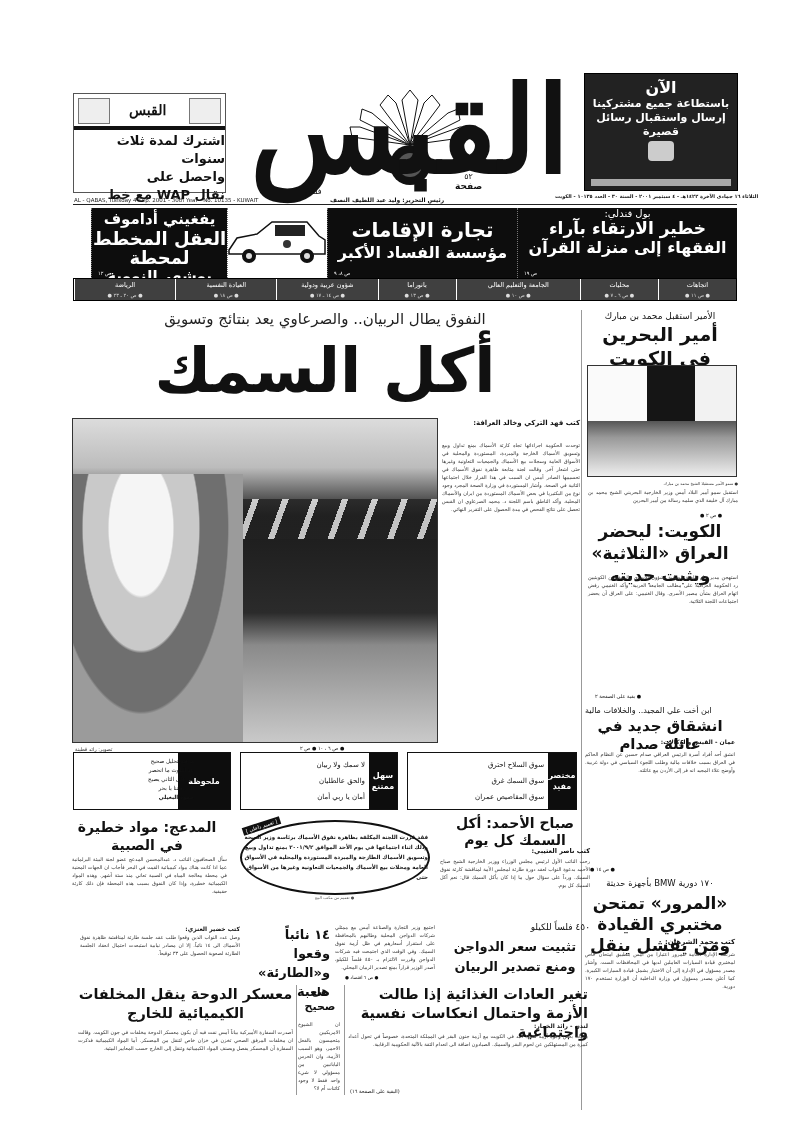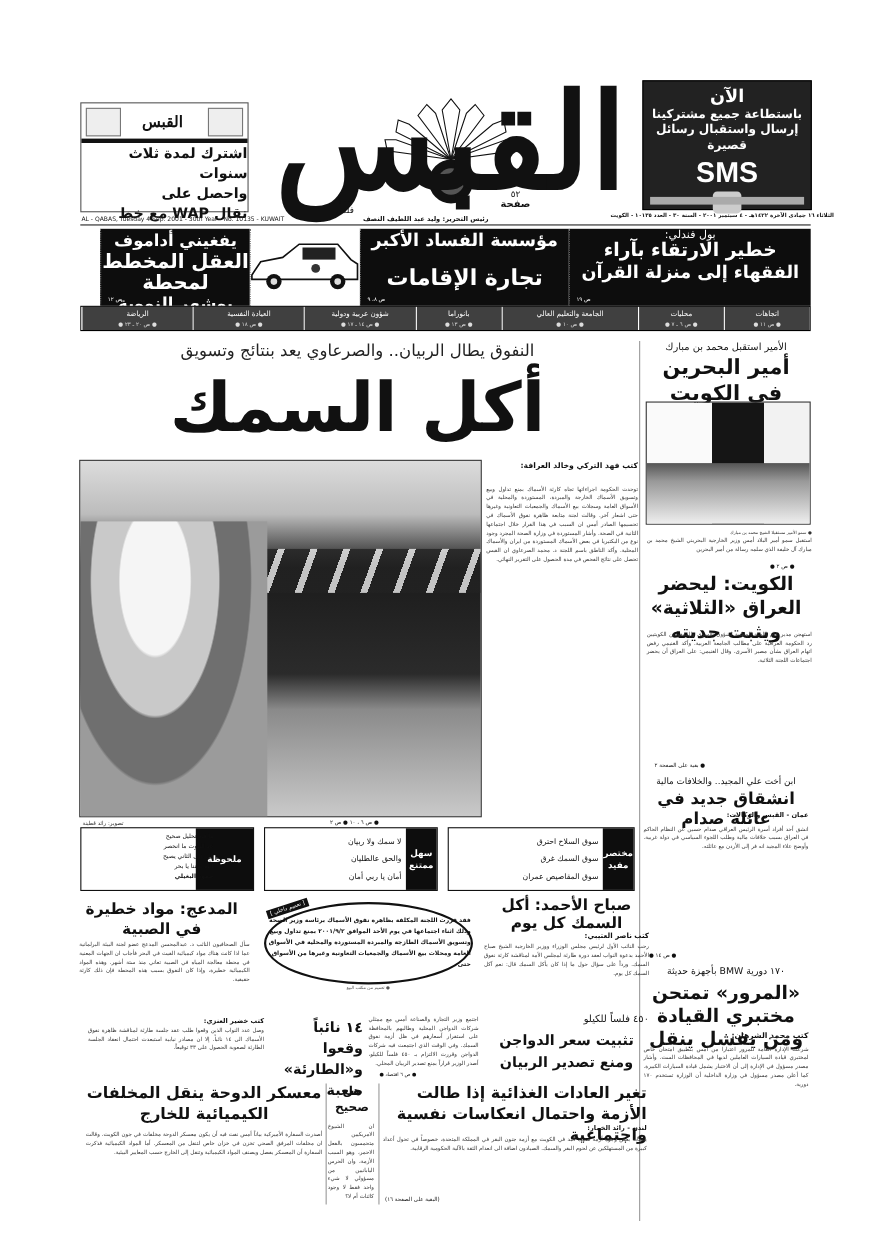--- a/index.html
+++ b/index.html
@@ -51,21 +51,21 @@
 
   
   #rc-kicker { left: 585px; top: 311px; width: 150px; text-align: center; font-size: 9px; }
   #rc-head1 { left: 585px; top: 322px; width: 150px; font-size: 19px; line-height: 24px; }
   #rc-photo { left: 587px; top: 365px; width: 150px; height: 112px; background: linear-gradient(90deg,#fafafa 0 40%,#151515 40% 72%,#f2f2f2 72%); border: 1px solid #333; position: absolute; }
   #rc-photo .floor { position: absolute; left: 0; right: 0; bottom: 0; height: 55px; background: linear-gradient(180deg,#555 0,#999 30%,#eee 100%); }
   #rc-caption { left: 588px; top: 480px; width: 150px; font-size: 4px; }
   #rc-body1 { left: 588px; top: 488px; width: 150px; }
   #rc-head2 { left: 585px; top: 520px; width: 150px; font-size: 17px; line-height: 22px; }
   #rc-body2 { left: 588px; top: 573px; width: 150px; height: 130px; }
-  #rc-kicker3 { left: 585px; top: 706px; width: 150px; font-size: 8px; text-align: center; }
+  #rc-kicker3 { left: 585px; top: 706px; width: 150px; font-size: 8px; text-align: left; }
   #rc-head3 { left: 585px; top: 717px; width: 150px; font-size: 15px; }
   #rc-byline3 { left: 585px; top: 738px; width: 150px; font-size: 6px; font-weight: bold; }
   #rc-body3 { left: 585px; top: 750px; width: 150px; height: 125px; }
   #rc-kicker4 { left: 585px; top: 878px; width: 150px; font-size: 8.5px; text-align: center; }
   #rc-head4 { left: 585px; top: 893px; width: 150px; font-size: 17px; line-height: 21px; }
   #rc-byline4 { left: 585px; top: 938px; width: 150px; font-size: 7px; font-weight: bold; }
   #rc-body4 { left: 585px; top: 950px; width: 150px; height: 140px; }
 
   
   .bx { position: absolute; top: 752px; height: 58px; border: 1px solid #111; }
@@ -132,21 +132,20 @@
     <circle cx="170" cy="120" r="20" fill="#111"></circle>
     <circle cx="170" cy="120" r="12" fill="#555"></circle>
   </svg>
   <div id="logo-text">القبس</div>
 </div>
 
 <div id="sms-box" class="abs">
   <div class="l1">الآن</div>
   <div class="l2">باستطاعة جميع مشتركينا</div>
   <div class="l2">إرسال واستقبال رسائل قصيرة</div>
-  <div class="sms">SMS</div>
   <div class="badge"></div>
   <div class="foot"></div>
 </div>
 
 <div id="meta-price" class="abs">
   <div>١٠٠</div>
   <div>فلس</div>
 </div>
 <div id="meta-pages" class="abs">
   <div>٥٢</div>
@@ -158,22 +157,22 @@
 <div class="abs line" style="left:73px;top:204px;width:664px;height:1px"></div>
 
 <div id="promo" class="abs">
   <div class="promo-cell" style="right:0;width:220px;">
     <div class="kicker">بول فندلي:</div>
     <div class="hd" style="font-size:17px">خطير الارتقاء بآراء</div>
     <div class="hd" style="font-size:16px">الفقهاء إلى منزلة القرآن</div>
     <div class="pg">ص ١٩</div>
   </div>
   <div class="promo-cell" style="right:220px;width:190px;">
+    <div class="hd" style="font-size:20px;margin-top:10px;line-height:24px">تجارة الإقامات</div>
     <div class="hd" style="font-size:16px;line-height:22px">مؤسسة الفساد الأكبر</div>
-    <div class="hd" style="font-size:20px;margin-top:10px;line-height:24px">تجارة الإقامات</div>
     <div class="pg">ص ٨، ٩</div>
   </div>
   <div class="promo-cell" style="right:410px;width:100px;background:#fff;">
     <svg width="100" height="70">
       <path d="M2,42 L10,30 L30,26 L45,14 L80,14 L92,28 L98,32 L98,46 L2,46Z" fill="#fff" stroke="#111" stroke-width="1.5"></path>
       <rect x="48" y="17" width="30" height="11" fill="#222"></rect>
       <circle cx="22" cy="48" r="7" fill="#111"></circle>
         <circle cx="22" cy="48" r="3" fill="#ddd"></circle>
       <circle cx="80" cy="48" r="7" fill="#111"></circle>
         <circle cx="80" cy="48" r="3" fill="#ddd"></circle>

